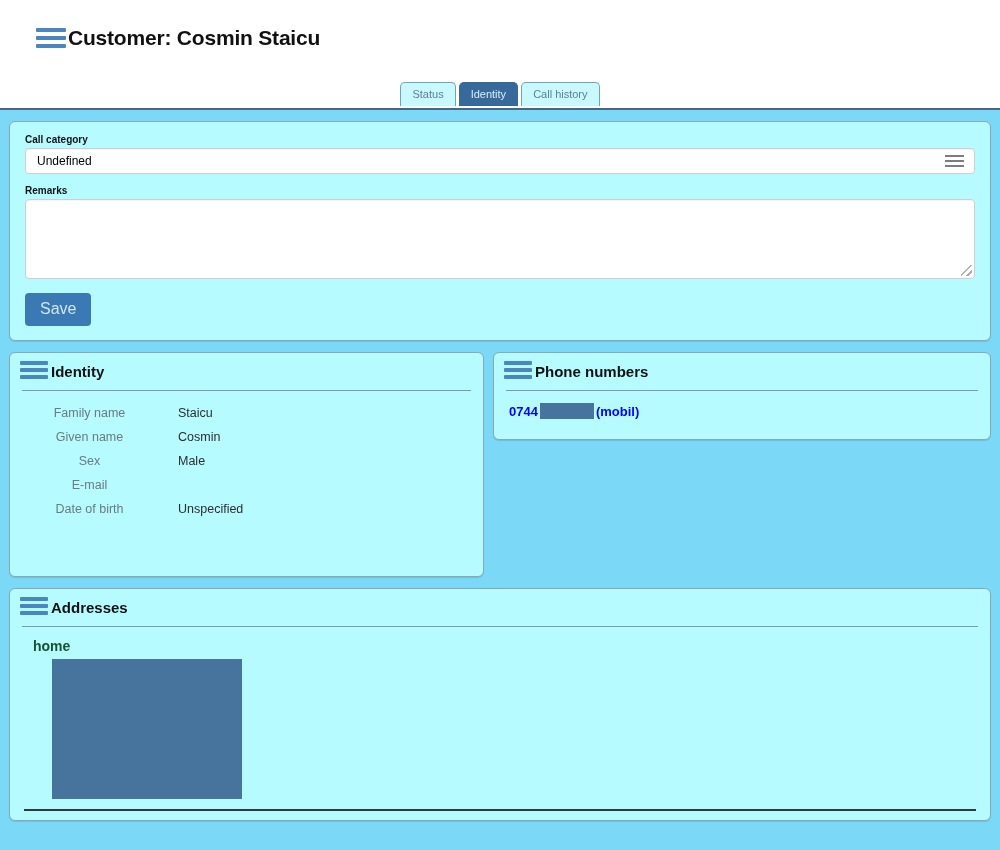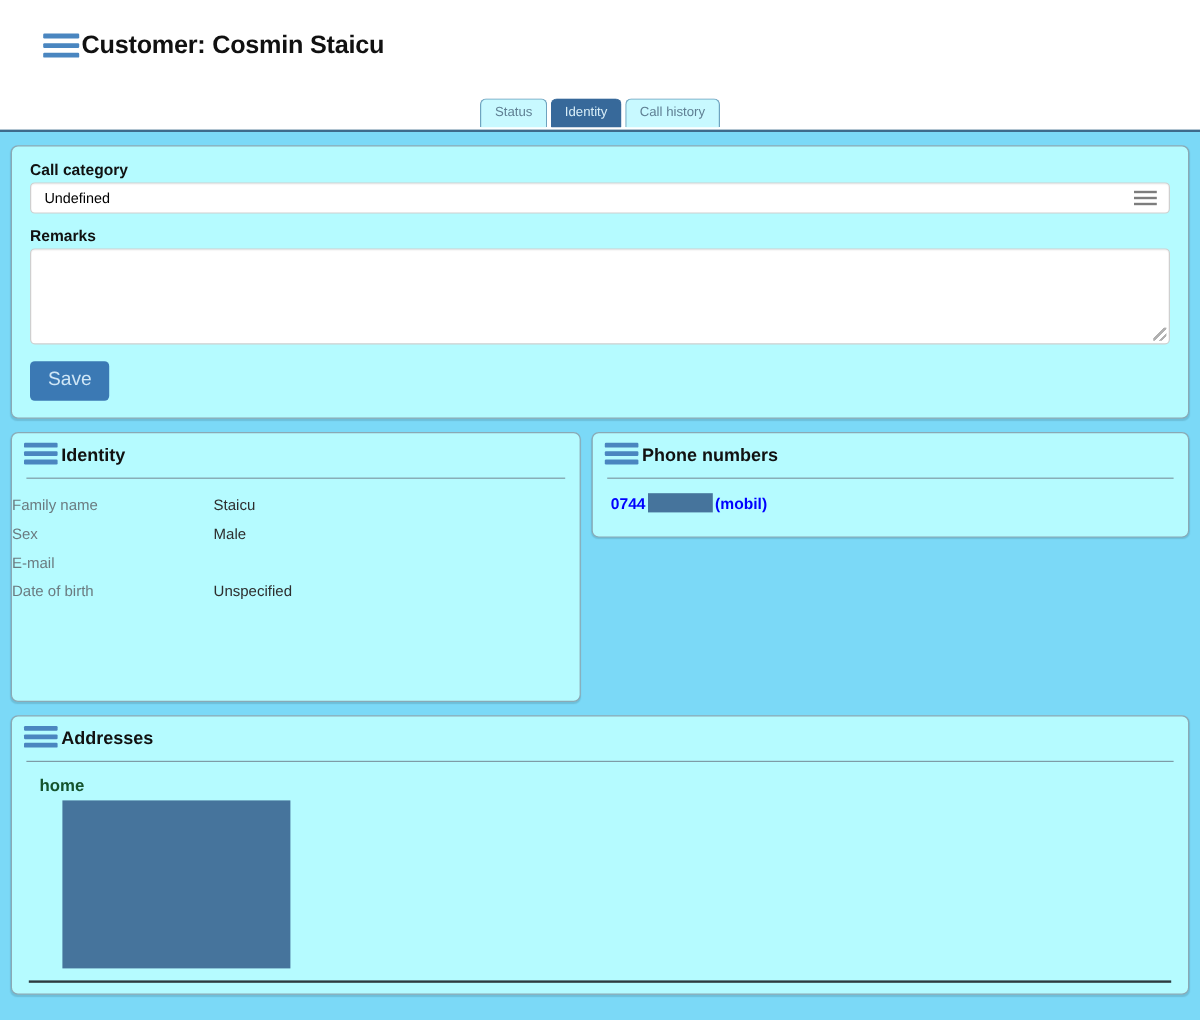--- a/index.html
+++ b/index.html
@@ -96,21 +96,21 @@
   }
   .panel-rule {
     height:1px;
     background:#7e9ba6;
     margin:6px 12px 0 12px;
   }
 
   
   .form-panel { padding:12px 15px 14px 15px; }
   .field-label {
-    font-size:13px;
+    font-size:10px;
     font-weight:bold;
     color:#111;
     margin-bottom:3px;
   }
   .select-box {
     position:relative;
     background:#ffffff;
     border:1px solid #cfcfcf;
     border-radius:4px;
     height:26px;
@@ -176,21 +176,21 @@
   .phones-panel  { flex:1; height:88px; }
 
   .kv-list { padding:10px 0 0 0; }
   .kv-row {
     display:flex;
     font-size:12.5px;
     line-height:24px;
   }
   .kv-key {
     width:168px;
-    text-align:left;
+    text-align:center;
     color:#6b7b80;
     padding-right:9px;
     white-space:nowrap;
   }
   .kv-val { color:#2e2e2e; }
 
   .phone-line {
     padding:12px 0 0 15px;
     font-size:13px;
     font-weight:bold;
@@ -281,20 +281,24 @@
         <span class="panel-title">Identity</span>
       </div>
       <div class="panel-rule"></div>
 
       <div class="kv-list">
         <div class="kv-row">
           <div class="kv-key">Family name</div>
           <div class="kv-val">Staicu</div>
         </div>
         <div class="kv-row">
+          <div class="kv-key">Given name</div>
+          <div class="kv-val">Cosmin</div>
+        </div>
+        <div class="kv-row">
           <div class="kv-key">Sex</div>
           <div class="kv-val">Male</div>
         </div>
         <div class="kv-row">
           <div class="kv-key">E-mail</div>
           <div class="kv-val"></div>
         </div>
         <div class="kv-row">
           <div class="kv-key">Date of birth</div>
           <div class="kv-val">Unspecified</div>

